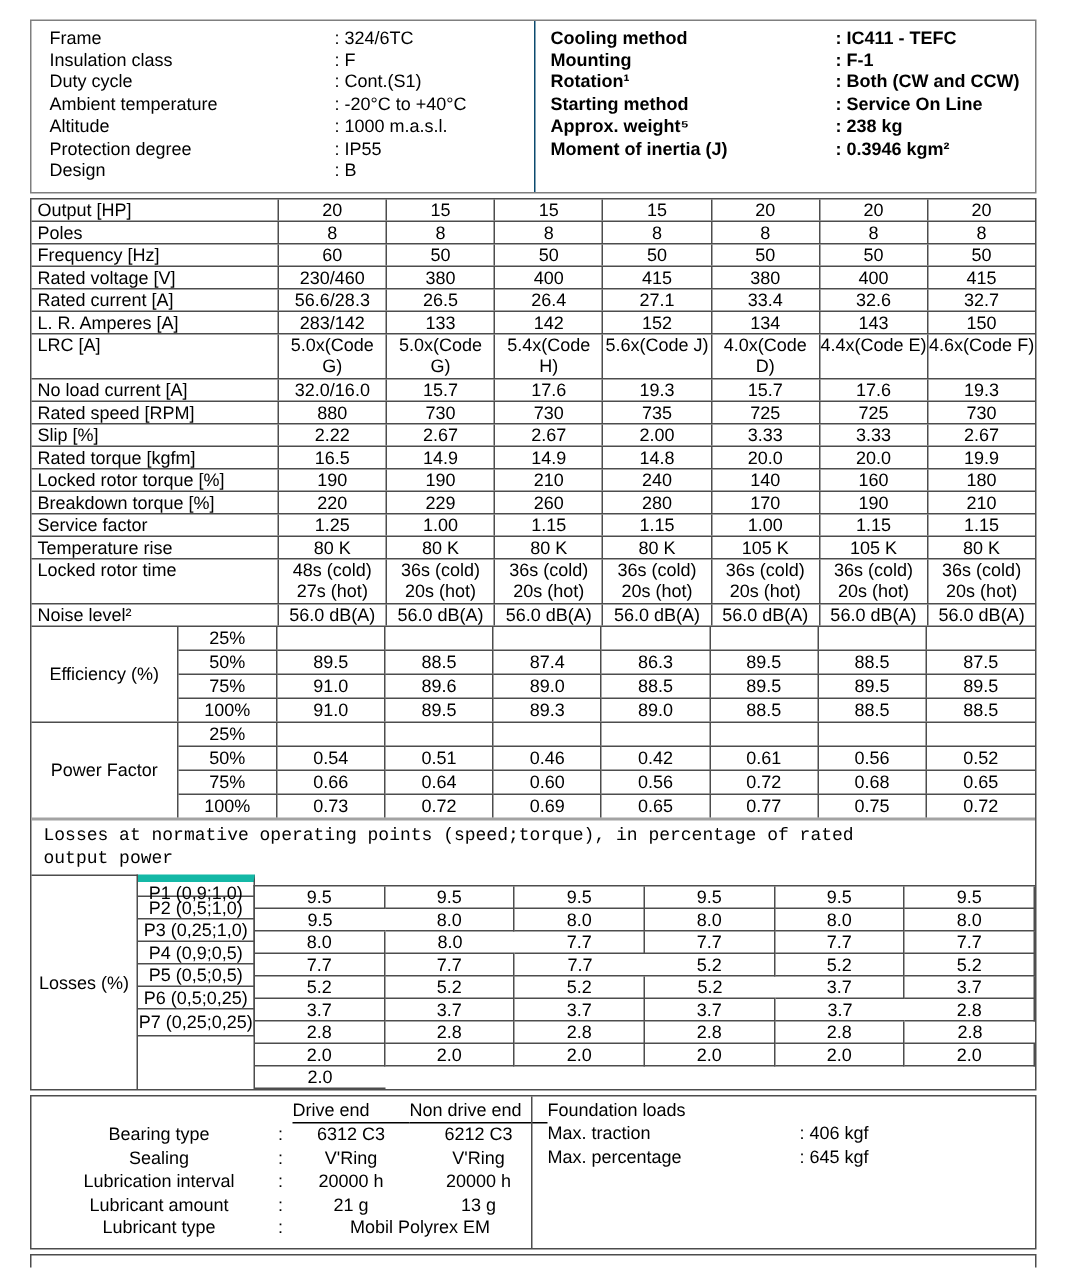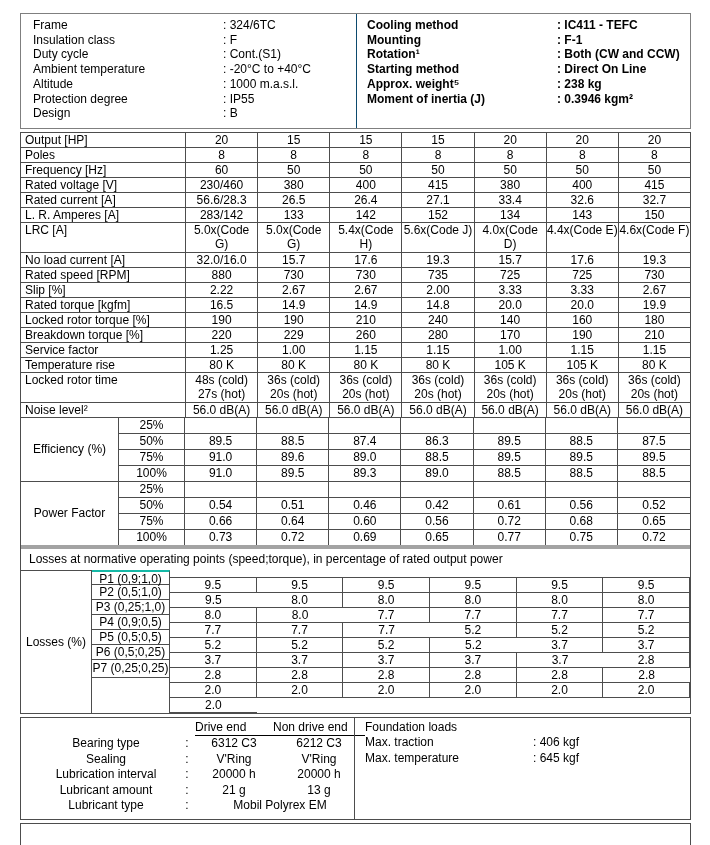--- a/index.html
+++ b/index.html
@@ -30,31 +30,31 @@
 
   
   .pblock { display:grid; grid-template-columns:98px 66px repeat(7,1fr); }
   .pblock.bt { border-top:1px solid #4d4d4d; }
   .gcell { grid-row:1 / span 4; border-right:1px solid #4d4d4d; display:flex; align-items:center; justify-content:center; }
   .lcell, .vcell { text-align:center; line-height:15px; border-right:1px solid #4d4d4d; }
   .vcell.lastc { border-right:none; }
   .bt2 { border-top:1px solid #4d4d4d; }
 
   
-  .note { border-top:4px solid #a3a3a3; padding:3px 8px 3px; line-height:15px; }
+  .note { border-top:2px solid #a3a3a3; padding:3px 8px 3px; line-height:15px;font-family:Liberation Mono, monospace; }
   .note-inner { max-width:585px; }
 
   
   .losses { display:flex; align-items:stretch; }
   .l-group { width:71px; border-top:1px solid #4d4d4d; border-right:1px solid #4d4d4d;
              display:flex; align-items:center; justify-content:center; }
   .l-points { width:78px; }
   .pcell { border-bottom:1px solid #4d4d4d; border-right:1px solid #4d4d4d;
            text-align:center; line-height:14px; height:15px; }
-  .pcell.first { border-top:2px solid #14b8a6; }
+  .pcell.first { border-top:5px solid #14b8a6; }
   .pcell.p7 { height:auto; padding:1px 0 2px; }
   .l-values { flex:1; padding-top:7px; }
   .l-grid { display:grid; grid-template-columns:repeat(6,1fr); border-top:1px solid #4d4d4d; border-left:1px solid #4d4d4d; margin-left:-1px; }
   .lvcell { text-align:center; line-height:14px; height:15px;
             border-bottom:1px solid #4d4d4d; border-right:1px solid #4d4d4d; }
   .lvcell.lastcol { border-right:none; }
 
   
   .bear { display:flex; border:1px solid #4d4d4d; margin-top:3px; }
   .bear-left { width:333px; padding:2px 0 5px 12px; }
@@ -116,21 +116,21 @@
         <div class="hrow">
           <div class="hlabel">Mounting</div>
           <div class="hvalue">: F-1</div>
         </div>
         <div class="hrow">
           <div class="hlabel">Rotation¹</div>
           <div class="hvalue">: Both (CW and CCW)</div>
         </div>
         <div class="hrow">
           <div class="hlabel">Starting method</div>
-          <div class="hvalue">: Direct On Line</div>
+          <div class="hvalue">: Service On Line</div>
         </div>
         <div class="hrow">
           <div class="hlabel">Approx. weight⁵</div>
           <div class="hvalue">: 238 kg</div>
         </div>
         <div class="hrow">
           <div class="hlabel">Moment of inertia (J)</div>
           <div class="hvalue">: 0.3946 kgm²</div>
         </div>
       </div>
@@ -490,21 +490,21 @@
         </div>
     </div>
     <div class="bear-right">
       <div class="ftitle">Foundation loads</div>
       <div id="frows">
           <div class="frow">
             <div class="flabel">Max. traction</div>
             <div class="fvalue">: 406 kgf</div>
           </div>
           <div class="frow">
-            <div class="flabel">Max. temperature</div>
+            <div class="flabel">Max. percentage</div>
             <div class="fvalue">: 645 kgf</div>
           </div>
         </div>
     </div>
   </div>
 
   <div class="emptybox"></div>
 
 </div>
 

